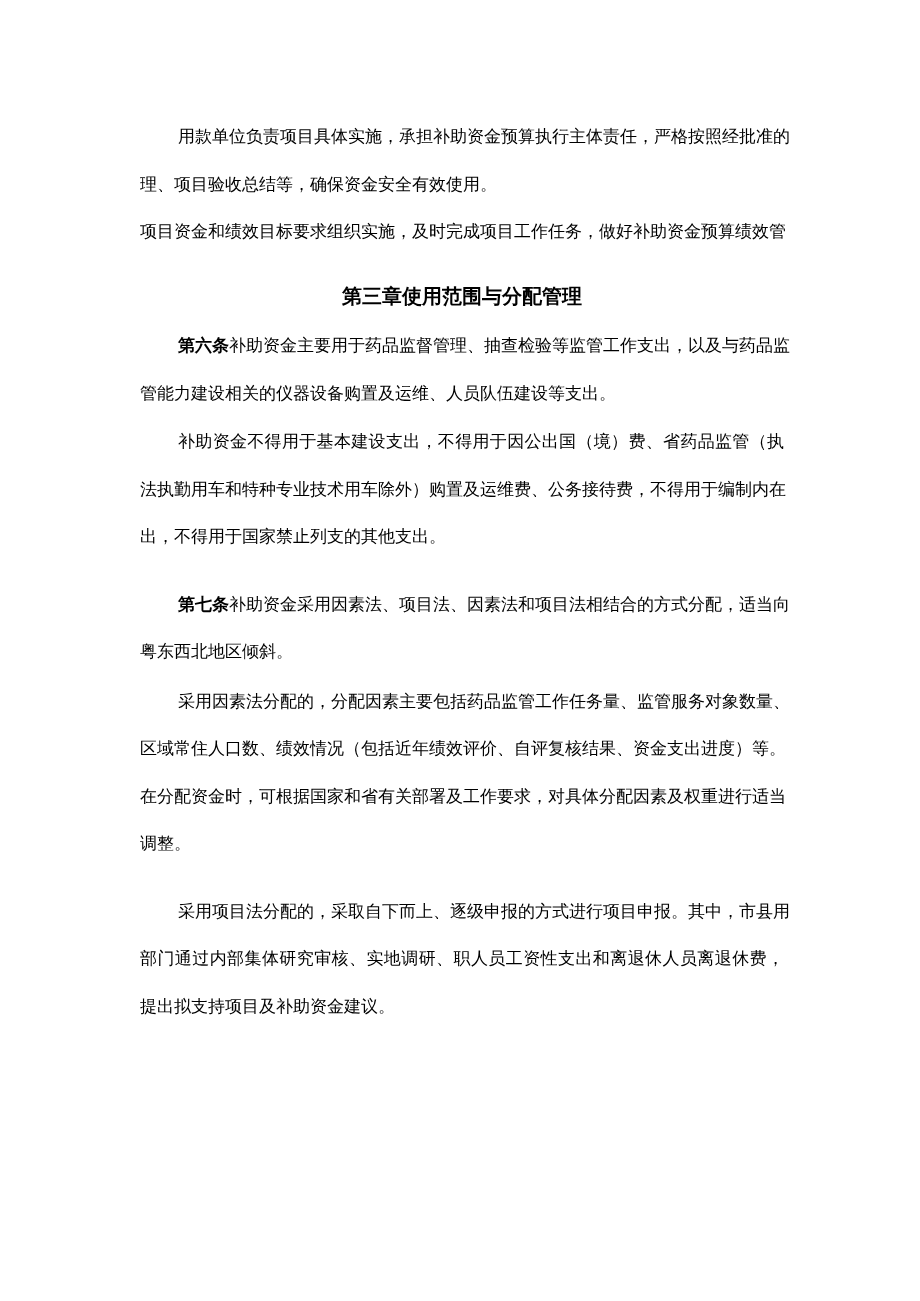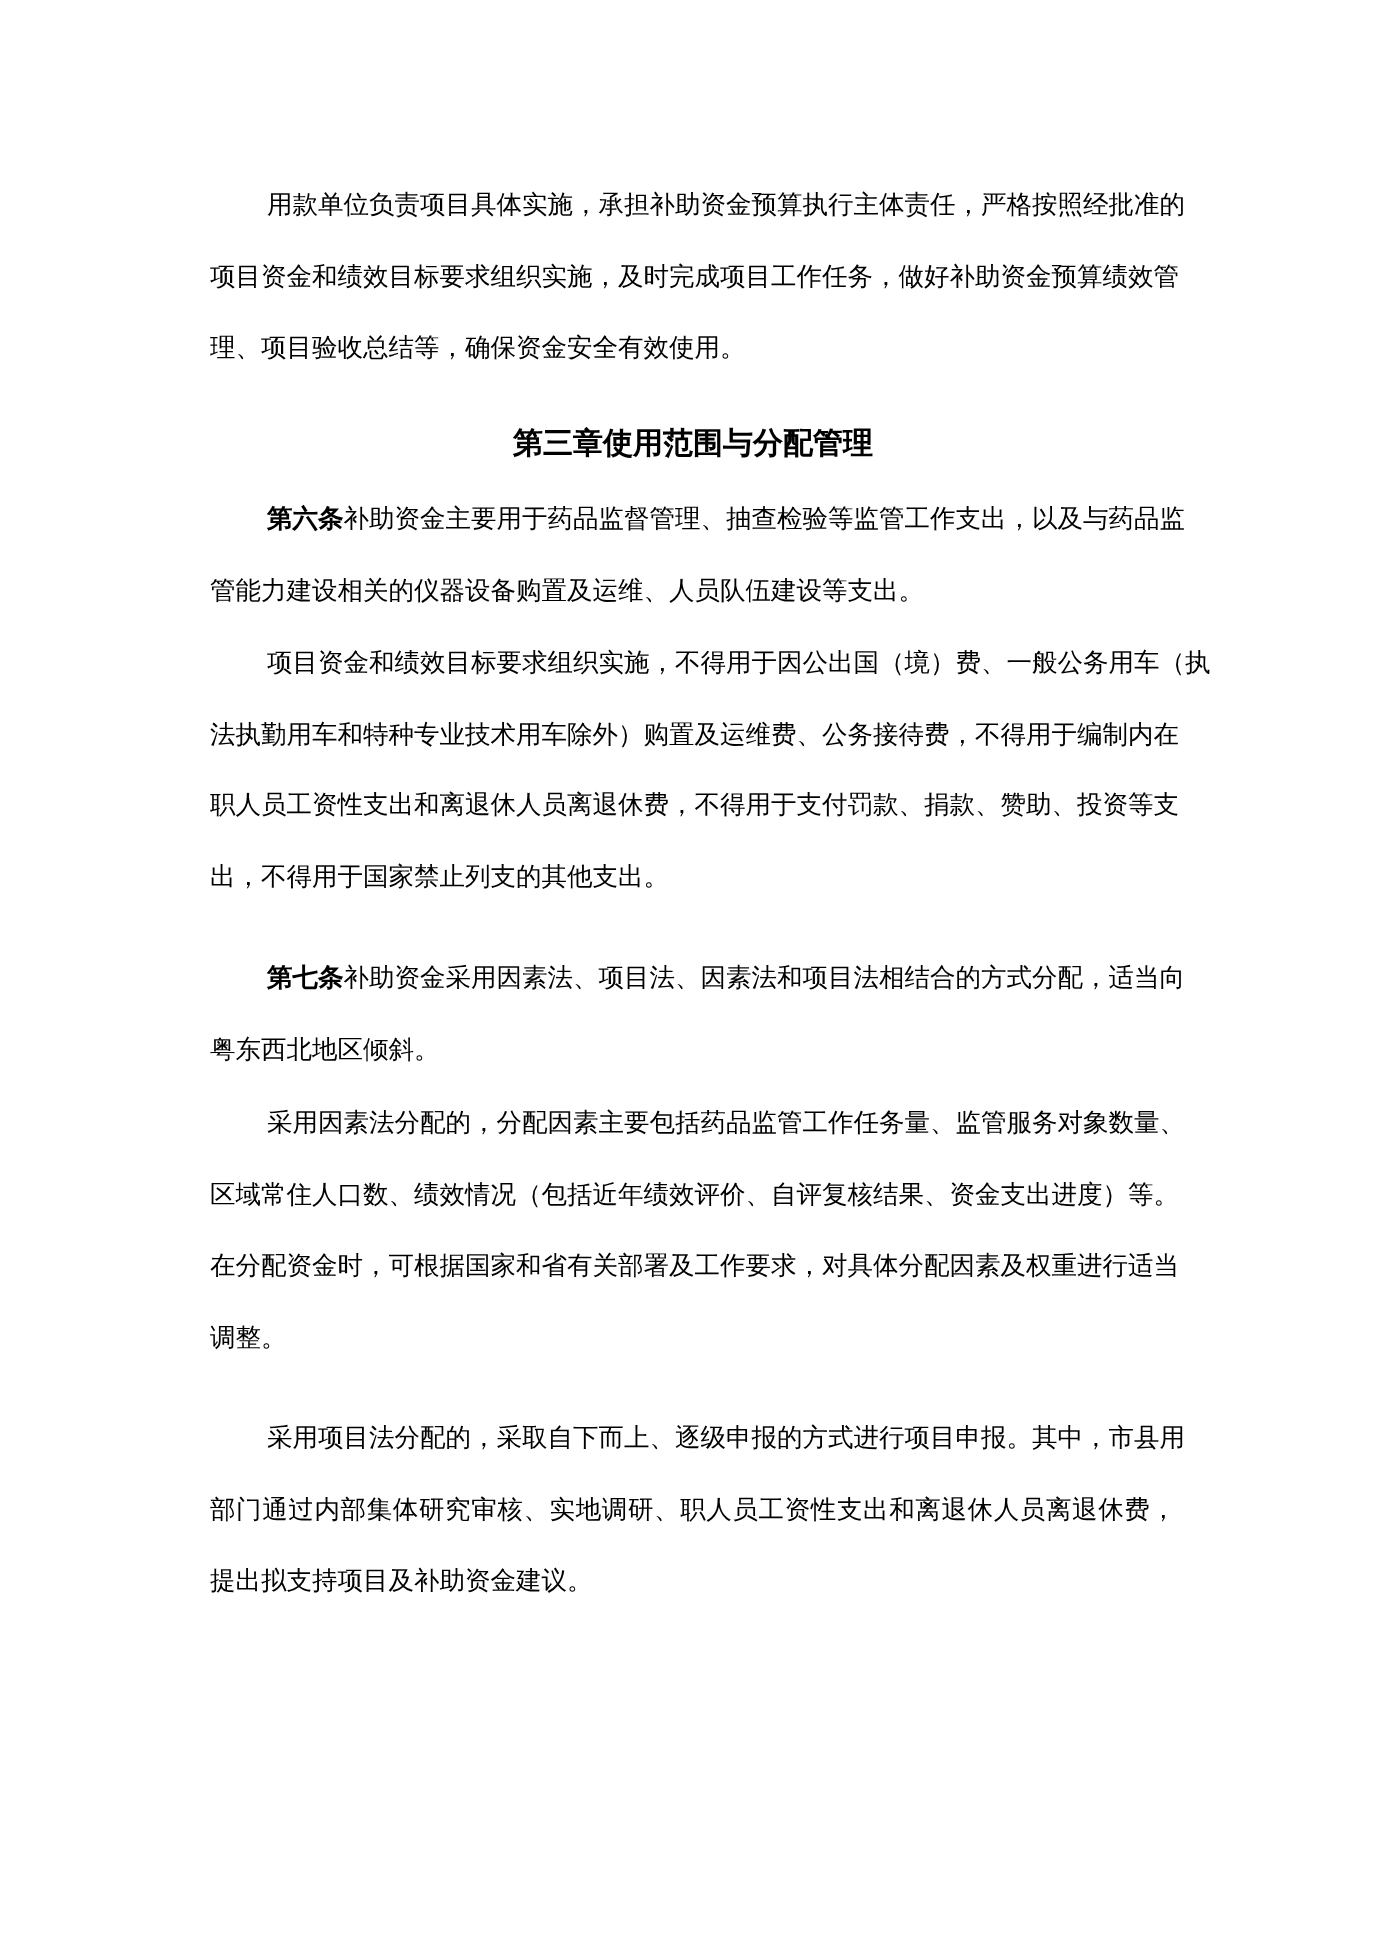--- a/index.html
+++ b/index.html
@@ -54,35 +54,34 @@
   .bold { font-weight: bold; }
 </style>
 </head>
 <body>
 
 <div class="page">
   <div class="content">
 
     <div class="para p1">
       <div class="line first">用款单位负责项目具体实施，承担补助资金预算执行主体责任，严格按照经批准的</div>
+      <div class="line last">理、项目验收总结等，确保资金安全有效使用。</div>
       <div class="line">项目资金和绩效目标要求组织实施，及时完成项目工作任务，做好补助资金预算绩效管</div>
-      <div class="line last">理、项目验收总结等，确保资金安全有效使用。</div>
     </div>
 
     <div class="heading">第三章使用范围与分配管理</div>
 
     <div class="para p2">
       <div class="line first"><span class="bold">第六条</span><span>补助资金主要用于药品监督管理、抽查检验等监管工作支出，以及与药品监</span></div>
       <div class="line last">管能力建设相关的仪器设备购置及运维、人员队伍建设等支出。</div>
     </div>
 
     <div class="para p3">
-      <div class="line first">项目资金和绩效目标要求组织实施，不得用于因公出国（境）费、一般公务用车（执</div>
+      <div class="line first">补助资金不得用于基本建设支出，不得用于因公出国（境）费、省药品监管（执</div>
       <div class="line">法执勤用车和特种专业技术用车除外）购置及运维费、公务接待费，不得用于编制内在</div>
-      <div class="line">职人员工资性支出和离退休人员离退休费，不得用于支付罚款、捐款、赞助、投资等支</div>
       <div class="line last">出，不得用于国家禁止列支的其他支出。</div>
     </div>
 
     <div class="para p4">
       <div class="line first"><span class="bold">第七条</span><span>补助资金采用因素法、项目法、因素法和项目法相结合的方式分配，适当向</span></div>
       <div class="line last">粤东西北地区倾斜。</div>
     </div>
 
     <div class="para p5">
       <div class="line first">采用因素法分配的，分配因素主要包括药品监管工作任务量、监管服务对象数量、</div>

